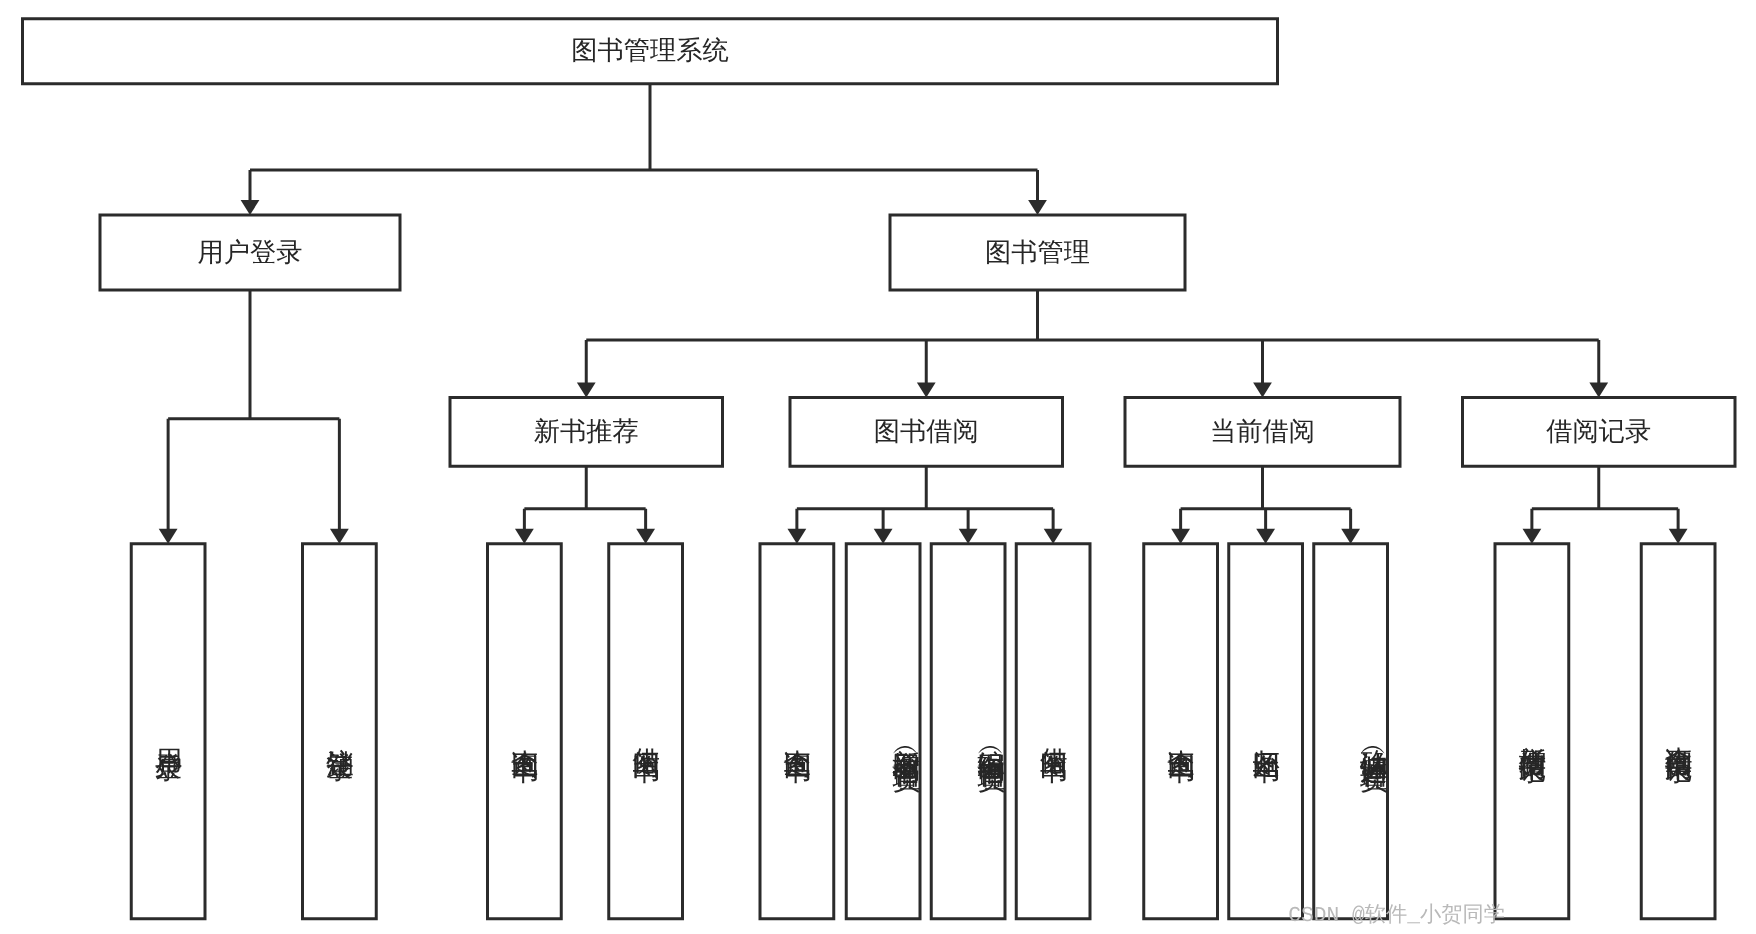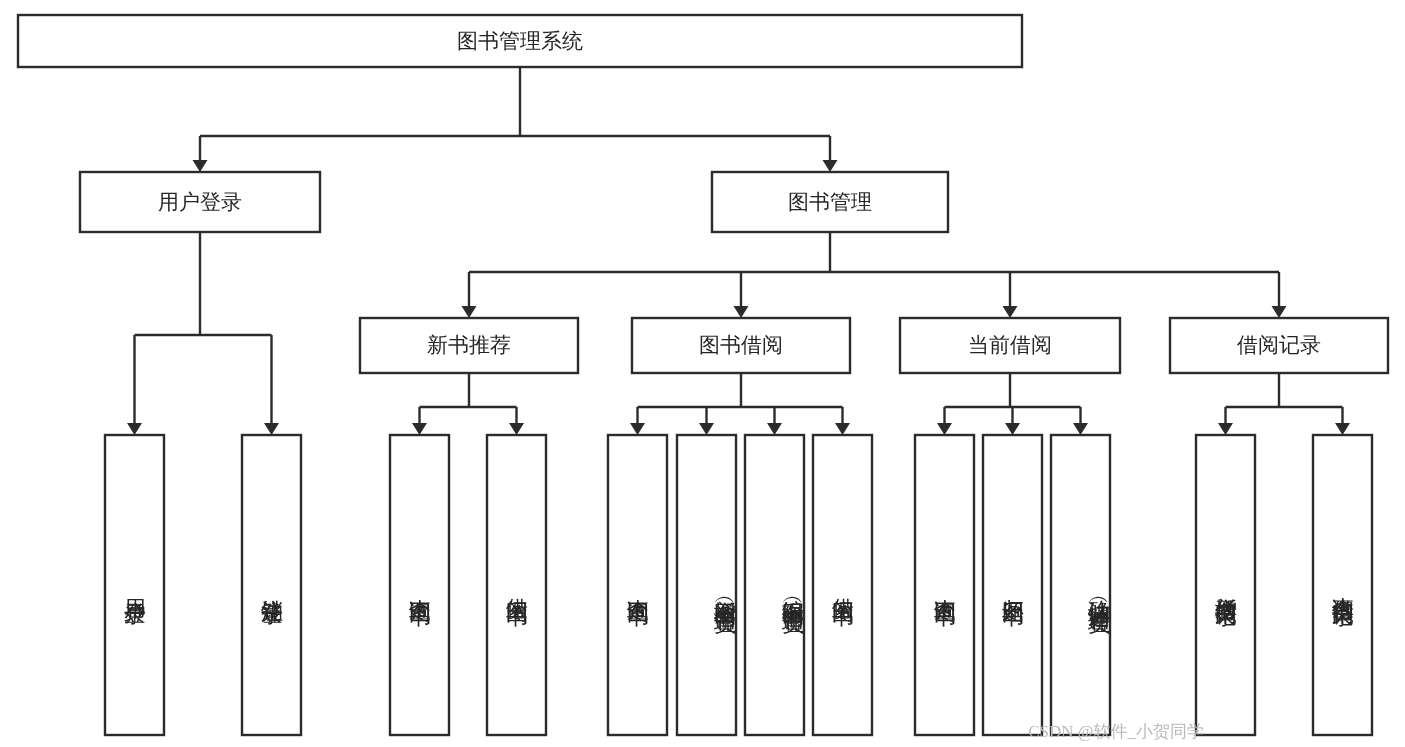--- a/index.html
+++ b/index.html
@@ -32,21 +32,21 @@
     justify-content:center;
     white-space:nowrap;
     pointer-events:none;
   }
   .leaf-label.centered{align-items:center;}
   .watermark{
     position:absolute;
     right:8px;bottom:4px;
     font-size:17px;
     color:#b9b9b9;
-    font-family:Liberation Serif, serif;
+    font-family:Liberation Mono, monospace;
     white-space:nowrap;
   }
 </style>
 </head>
 <body>
 
 <div id="diagram-root">
 
   <svg id="diagram-svg" width="1405" height="747" viewBox="0 0 1405 747" aria-hidden="true">
       <g>

